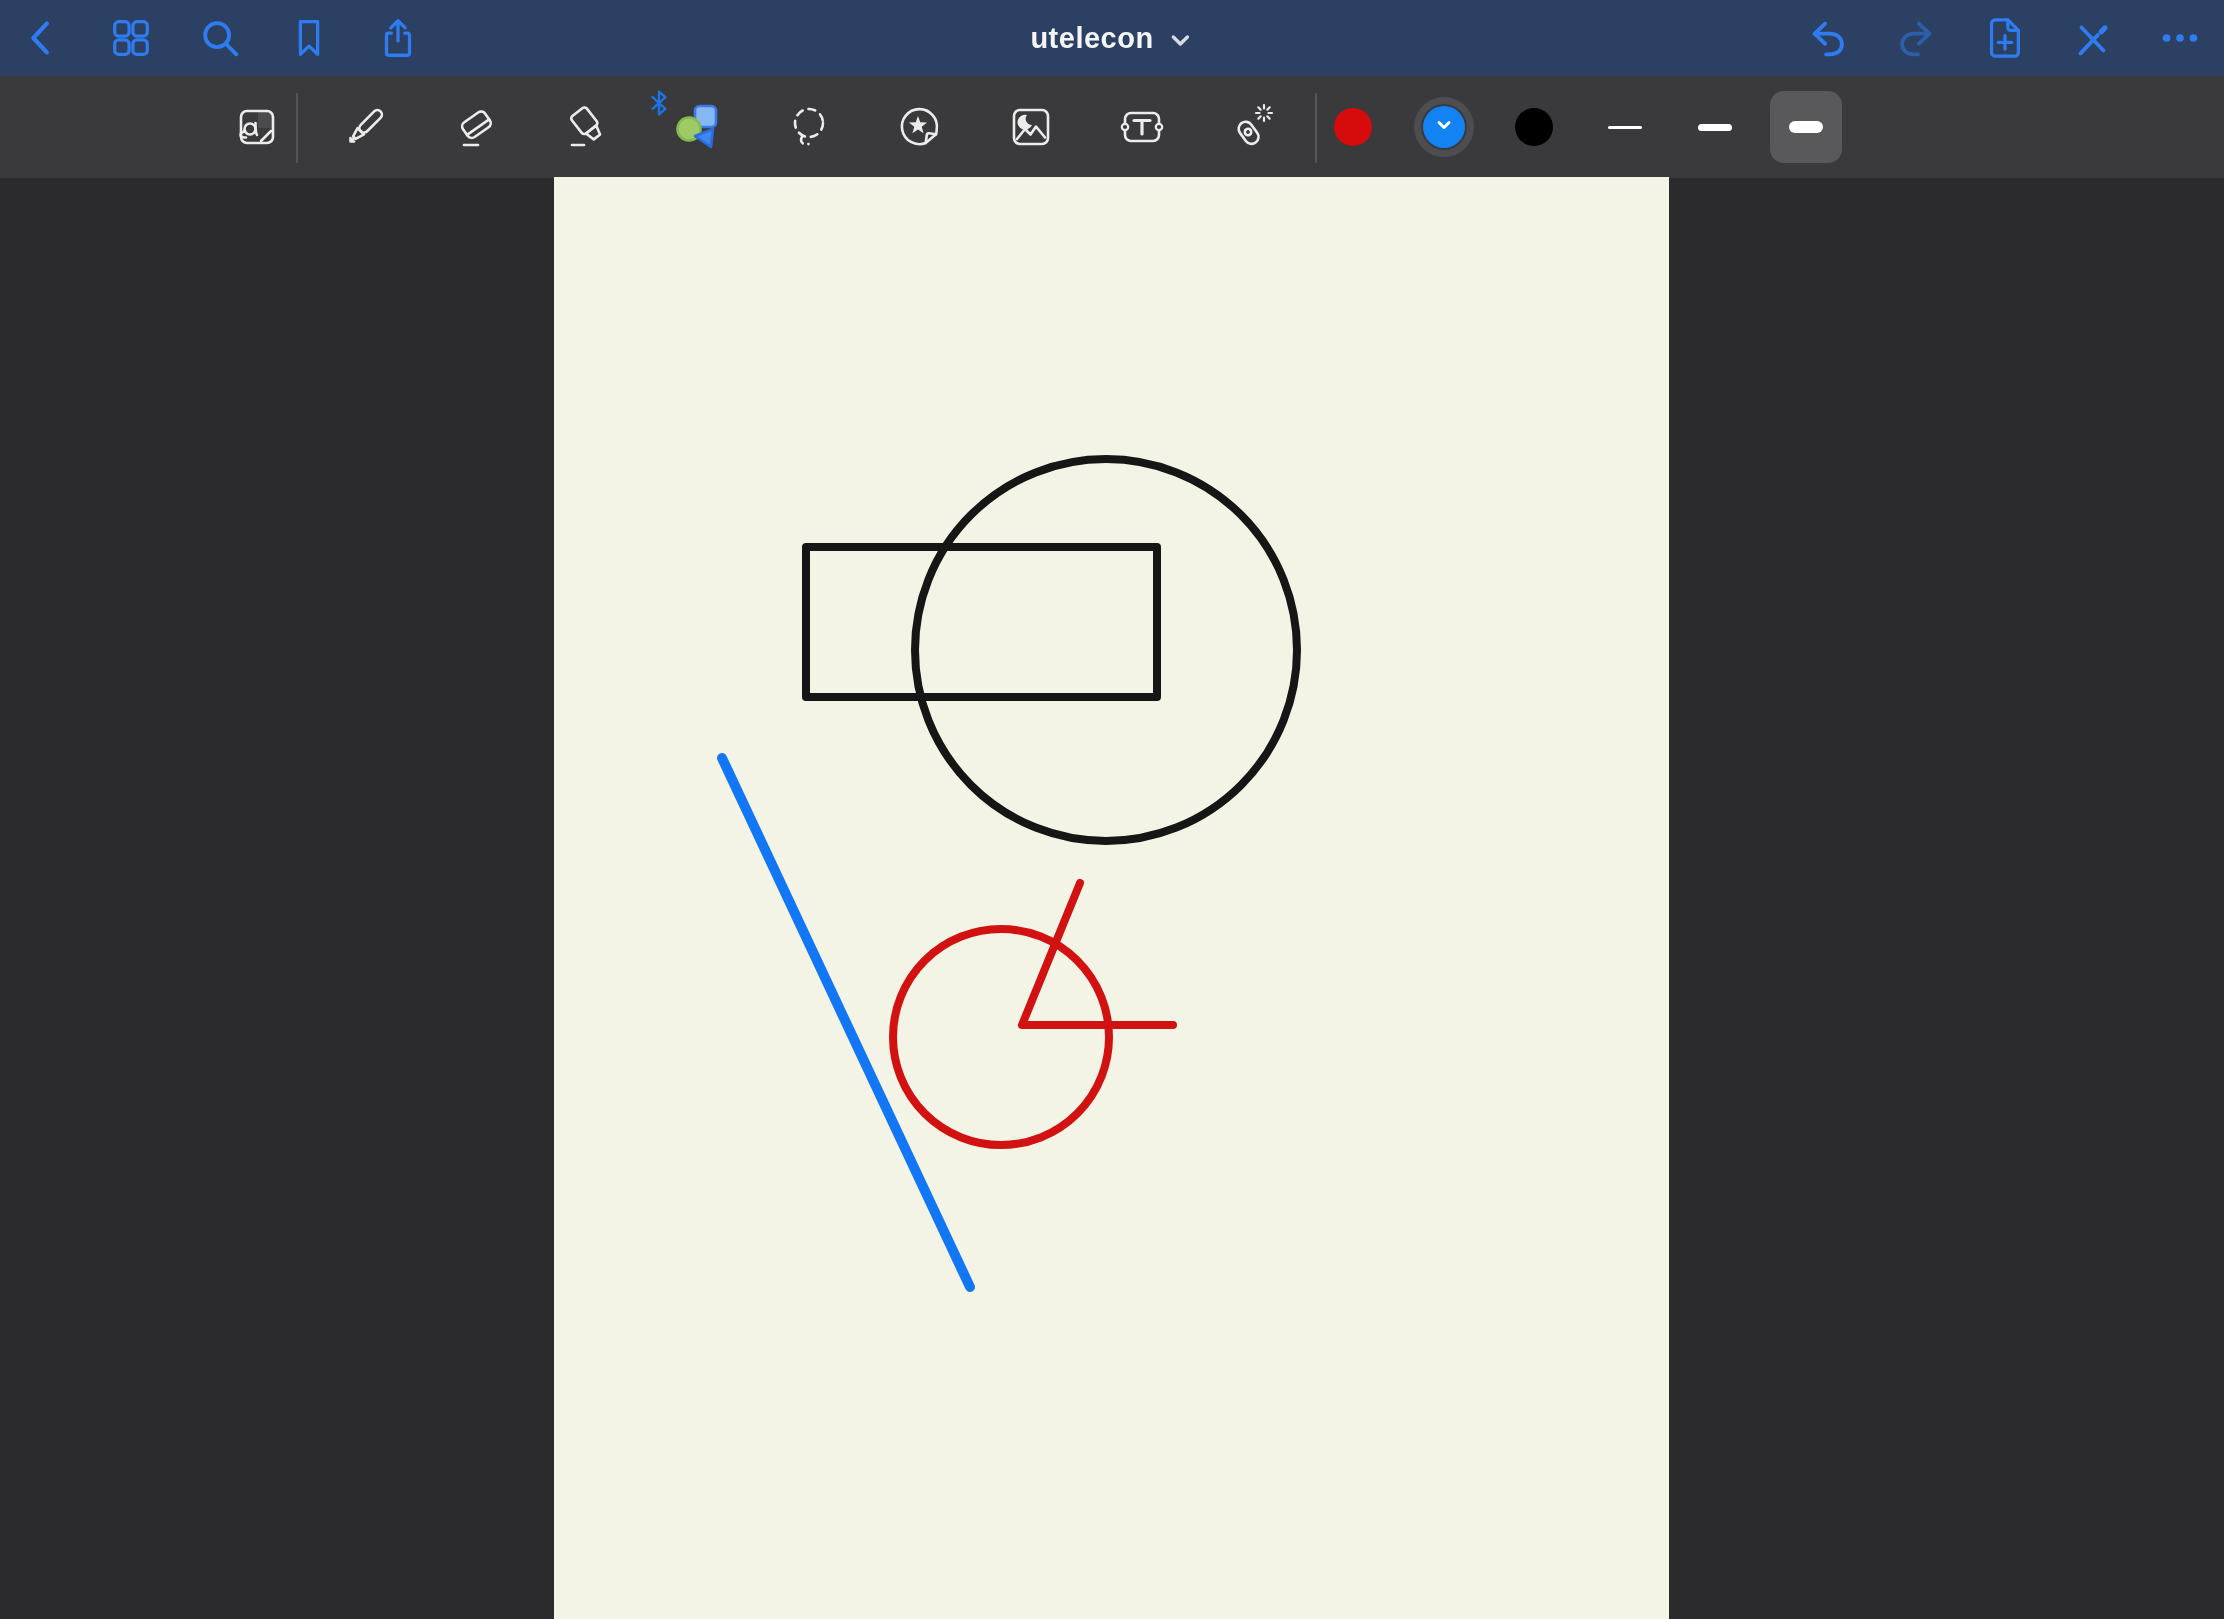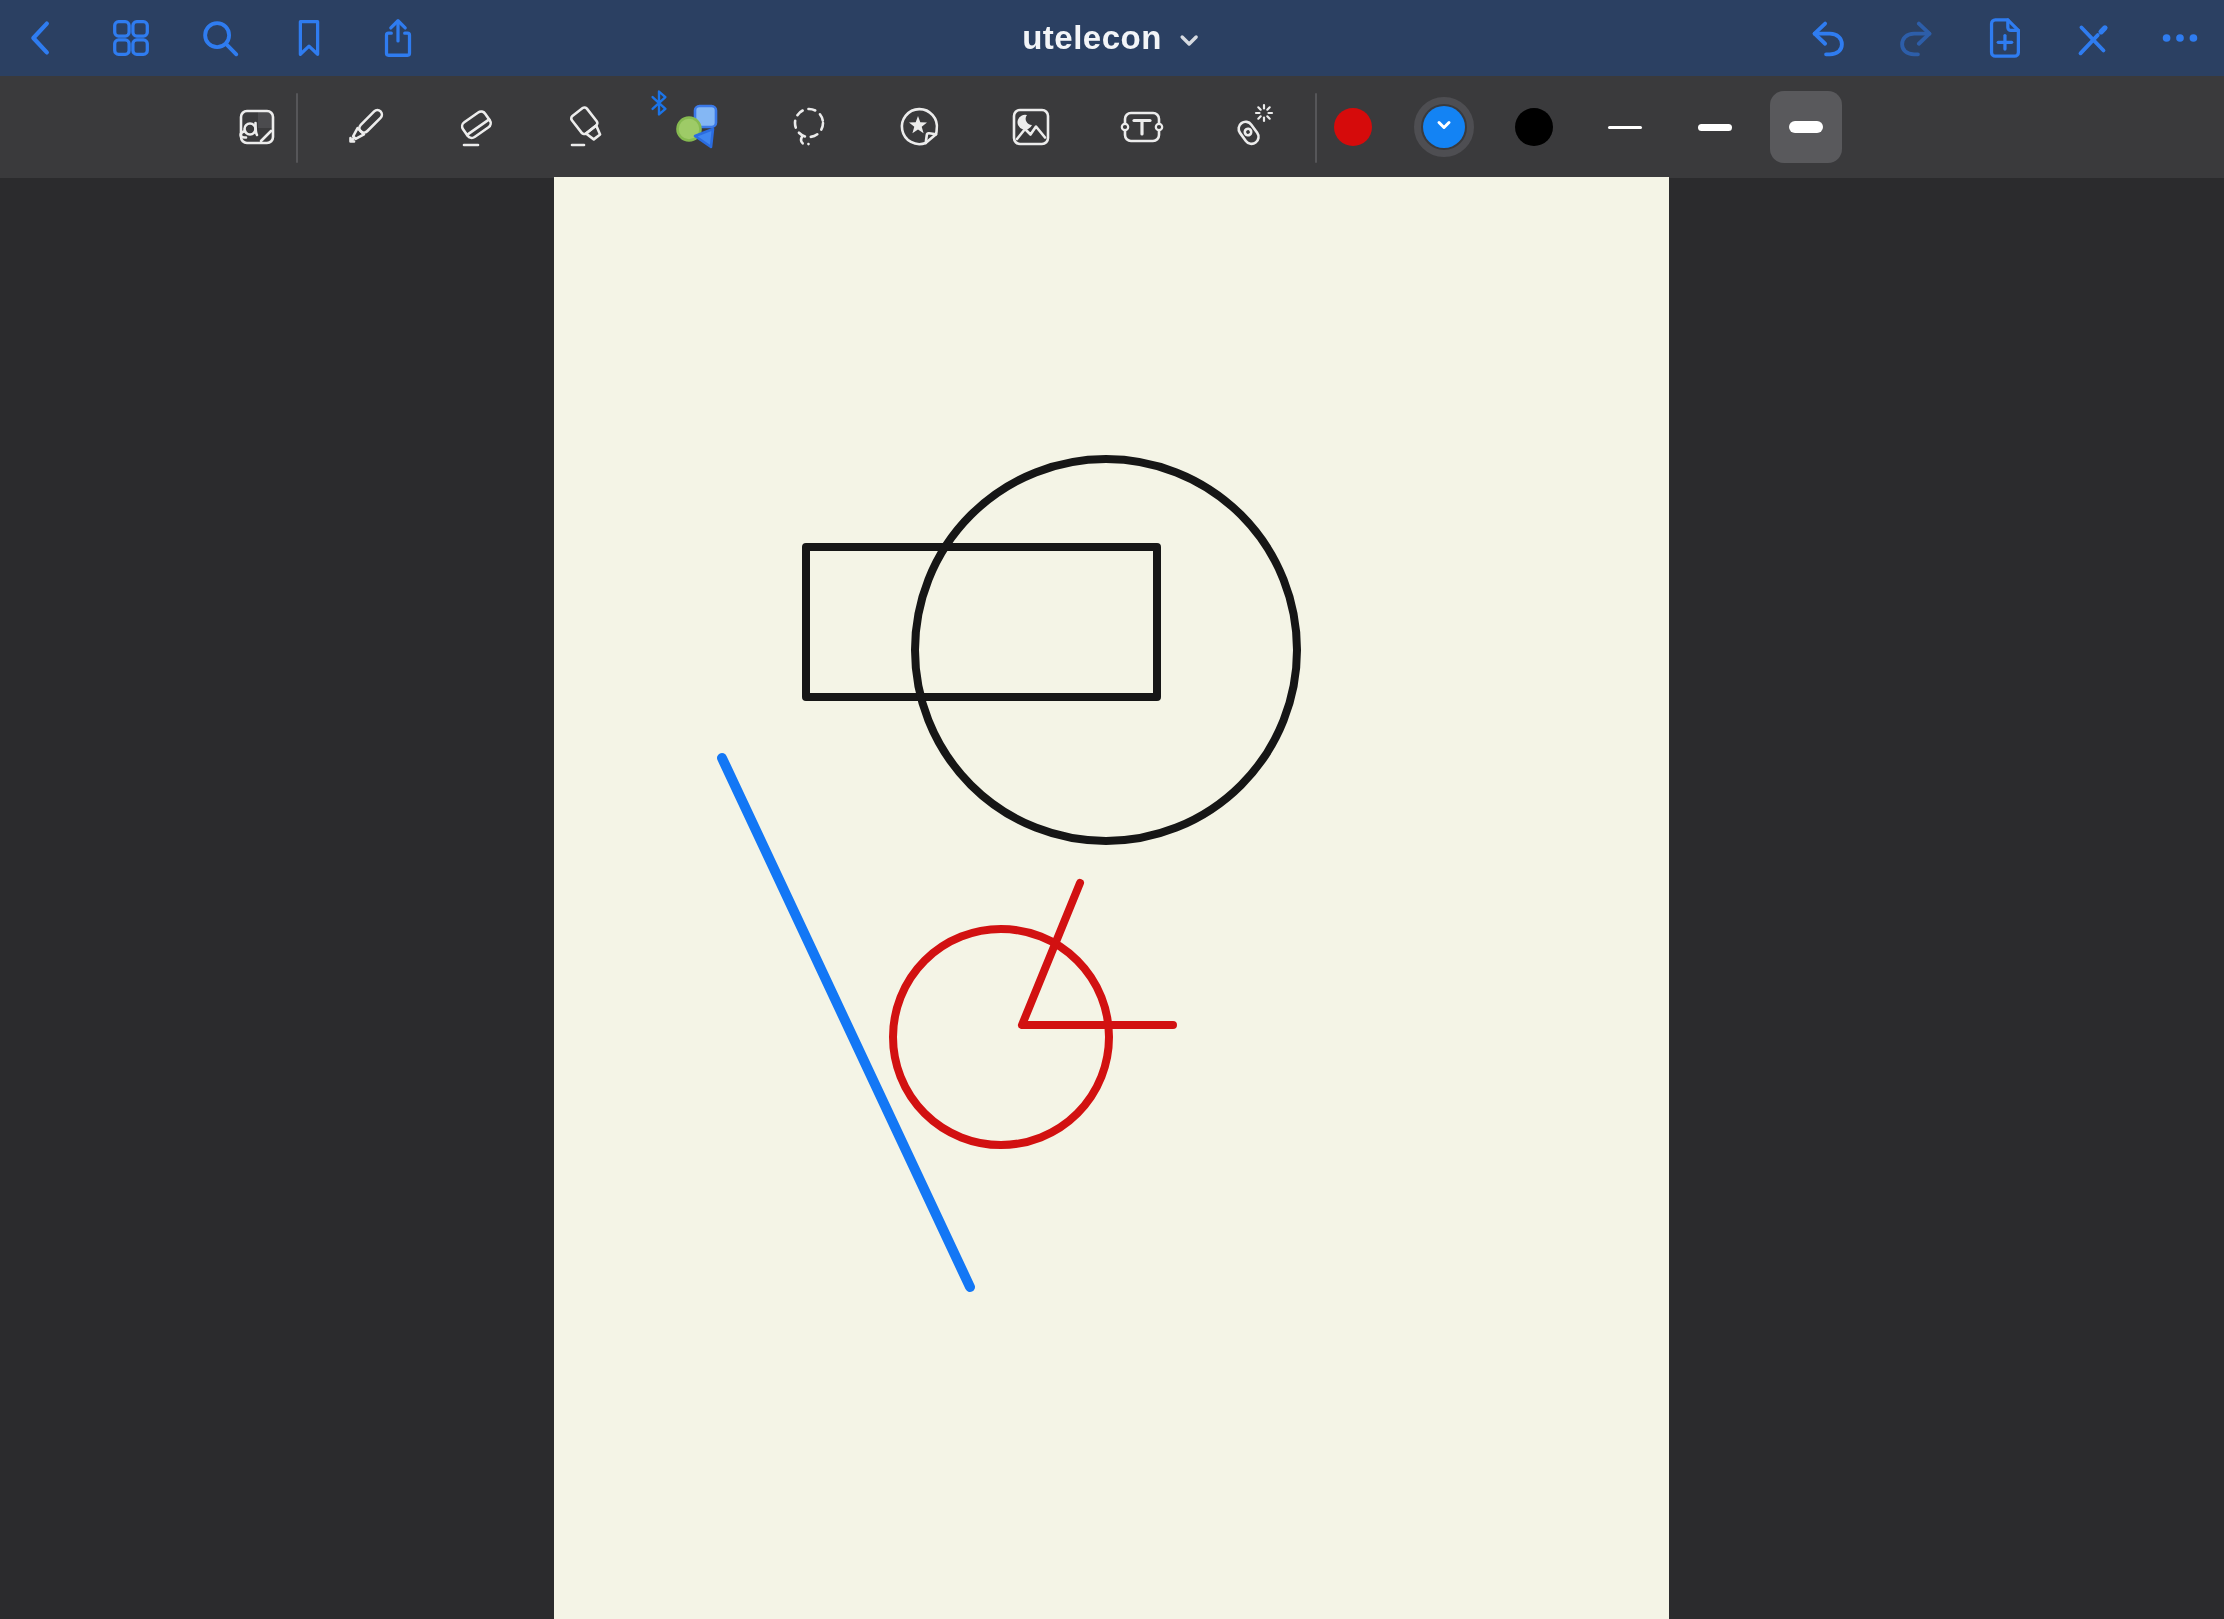--- a/index.html
+++ b/index.html
@@ -19,21 +19,21 @@
   
   .navbar{position:absolute;left:0;top:0;width:2224px;height:76px;background:var(--navbar-bg);}
   .nav-group{position:absolute;top:0;height:76px;display:flex;align-items:center;}
   .nav-left{left:19px;gap:43px;}
   .nav-right{right:21px;gap:42px;}
   .nav-btn{width:46px;height:46px;display:flex;align-items:center;justify-content:center;}
   .nav-btn svg{width:46px;height:46px;display:block;}
   .nav-btn.disabled{opacity:.5;}
   .title-wrap{position:absolute;left:50%;top:0;transform:translateX(-50%);height:76px;
     display:flex;align-items:center;gap:14px;}
-  .doc-title{color:#f3f5f8;font-size:33px;font-weight:700;letter-spacing:.5px;}
+  .doc-title{color:#f3f5f8;font-size:29px;font-weight:700;letter-spacing:.5px;}
   .title-chevron svg{width:26px;height:26px;display:block;margin-top:6px;}
 
   
   .toolbar{position:absolute;left:0;top:76px;width:2224px;height:102px;background:var(--toolbar-bg);}
   .tb-divider{position:absolute;top:17px;width:2px;height:70px;background:var(--divider);border-radius:1px;}
   .tool-btn{position:absolute;top:25px;width:52px;height:52px;display:flex;align-items:center;justify-content:center;}
   .tool-btn svg{width:52px;height:52px;display:block;}
   .tools-row{position:absolute;left:339px;top:25px;display:flex;gap:59px;}
   .tools-row .tool-btn{position:static;}
   .bt-badge{position:absolute;left:648px;top:12px;width:22px;height:30px;}

